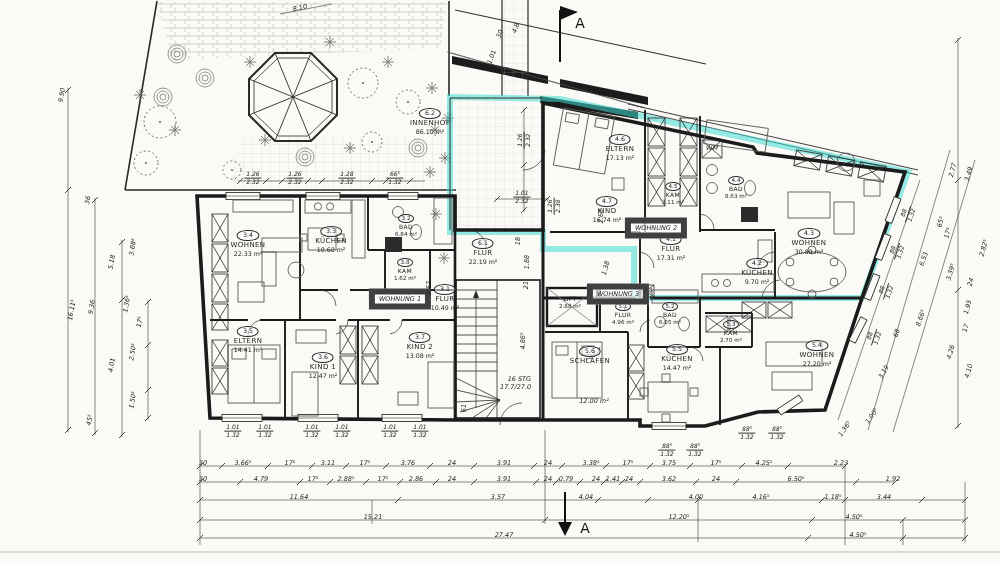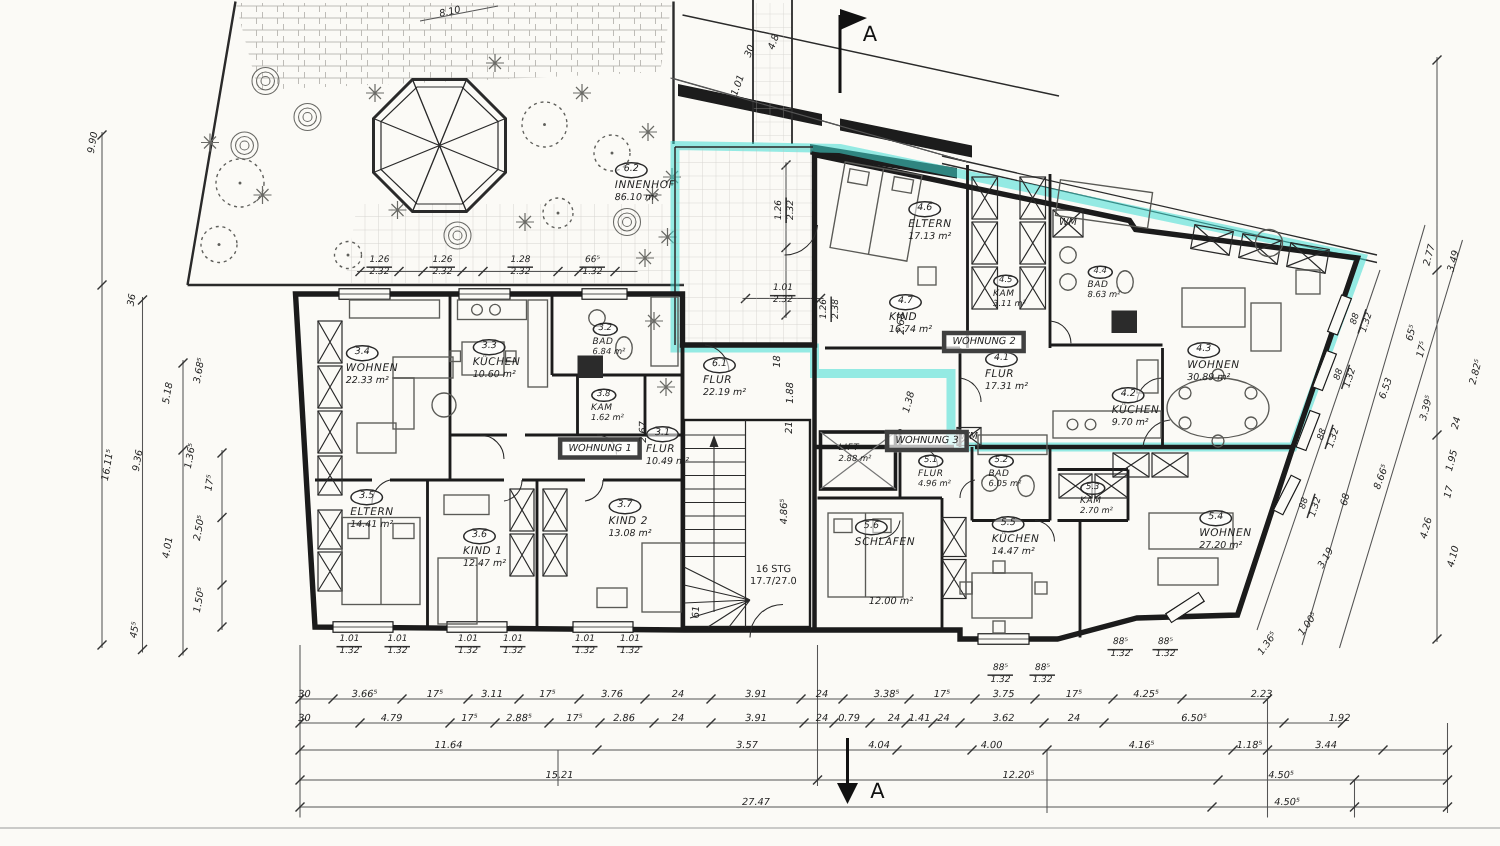--- a/index.html
+++ b/index.html
@@ -16,32 +16,32 @@
   .r60{transform:translate(-50%,-50%) rotate(-60deg);}
   .r55{transform:translate(-50%,-50%) rotate(-55deg);}
   .rm12{transform:translate(-50%,-50%) rotate(-12deg);}
   
   .wp{position:absolute;text-align:center;font-size:6px;font-style:italic;line-height:1.15;
       transform:translate(-50%,-50%);white-space:nowrap;}
   .wp .b{display:block;border-top:0.8px solid #333;padding:0 2px;}
   .wp.r90{transform:translate(-50%,-50%) rotate(-90deg);}
   .wp.r72{transform:translate(-50%,-50%) rotate(-72deg);}
   
-  .room{position:absolute;transform:translate(-50%,0);
-        font-size:7px;font-style:italic;line-height:1.3;color:#1c1c1c;}
+  .room{position:absolute;transform:translate(-50%,0);text-align:center;
+        font-size:7px;line-height:1.3;color:#1c1c1c;}
   .rid{display:inline-block;border:0.9px solid #2a2a2a;border-radius:50%;padding:0px 5px 1px;
        font-size:6.3px;background:rgba(255,255,255,.55);}
   .rname{display:block;letter-spacing:.4px;font-size:7px;}
   .rarea{display:block;font-size:6.3px;}
   .sm .rname{font-size:6px}.sm .rarea{font-size:5.6px}.sm .rid{font-size:5.6px;padding:0 3px;}
-  .wbox{position:absolute;transform:translate(-50%,-50%);border:3px solid #404040;
+  .wbox{position:absolute;transform:translate(-50%,-50%);border:6px solid #404040;
         padding:0px 4px 1px;font-size:6.5px;font-style:italic;background:rgba(255,255,255,.7);
         white-space:nowrap;}
   .secA{position:absolute;font-size:14px;color:#111;transform:translate(-50%,-50%);}
-  .stair{position:absolute;font-size:6.5px;line-height:1.25;text-align:center;}
+  .stair{position:absolute;font-size:6.5px;font-style:italic;line-height:1.25;text-align:right;}
 </style>
 </head>
 <body>
 
 <div id="stage">
 
 <svg width="1000" height="564" viewBox="0 0 1000 564">
   <defs>
     <pattern id="pv" width="9" height="9" patternUnits="userSpaceOnUse">
       <path d="M9,0H0V9" fill="none" stroke="#c2c0ba" stroke-width="0.6"></path>
@@ -577,21 +577,21 @@
 <span class="d" style="left:613px;top:479px">1.41</span>
 <span class="d" style="left:629px;top:479px">24</span>
 <span class="d" style="left:669px;top:479px">3.62</span>
 <span class="d" style="left:716px;top:479px">24</span>
 <span class="d" style="left:796px;top:479px">6.50⁵</span>
 <span class="d" style="left:893px;top:479px">1.92</span>
 
 <span class="d" style="left:299px;top:497px">11.64</span>
 <span class="d" style="left:498px;top:497px">3.57</span>
 <span class="d" style="left:586px;top:497px">4.04</span>
-<span class="d" style="left:661px;top:497px">4.00</span>
+<span class="d" style="left:696px;top:497px">4.00</span>
 <span class="d" style="left:761px;top:497px">4.16⁵</span>
 <span class="d" style="left:833px;top:497px">1.18⁵</span>
 <span class="d" style="left:884px;top:497px">3.44</span>
 <span class="d" style="left:373px;top:517px">15.21</span>
 <span class="d" style="left:679px;top:517px">12.20⁵</span>
 <span class="d" style="left:854px;top:517px">4.50⁵</span>
 <span class="d" style="left:504px;top:535px">27.47</span>
 <span class="d" style="left:858px;top:535px">4.50⁵</span>
 
 <span class="d r80" style="left:62px;top:95px">9.90</span>

